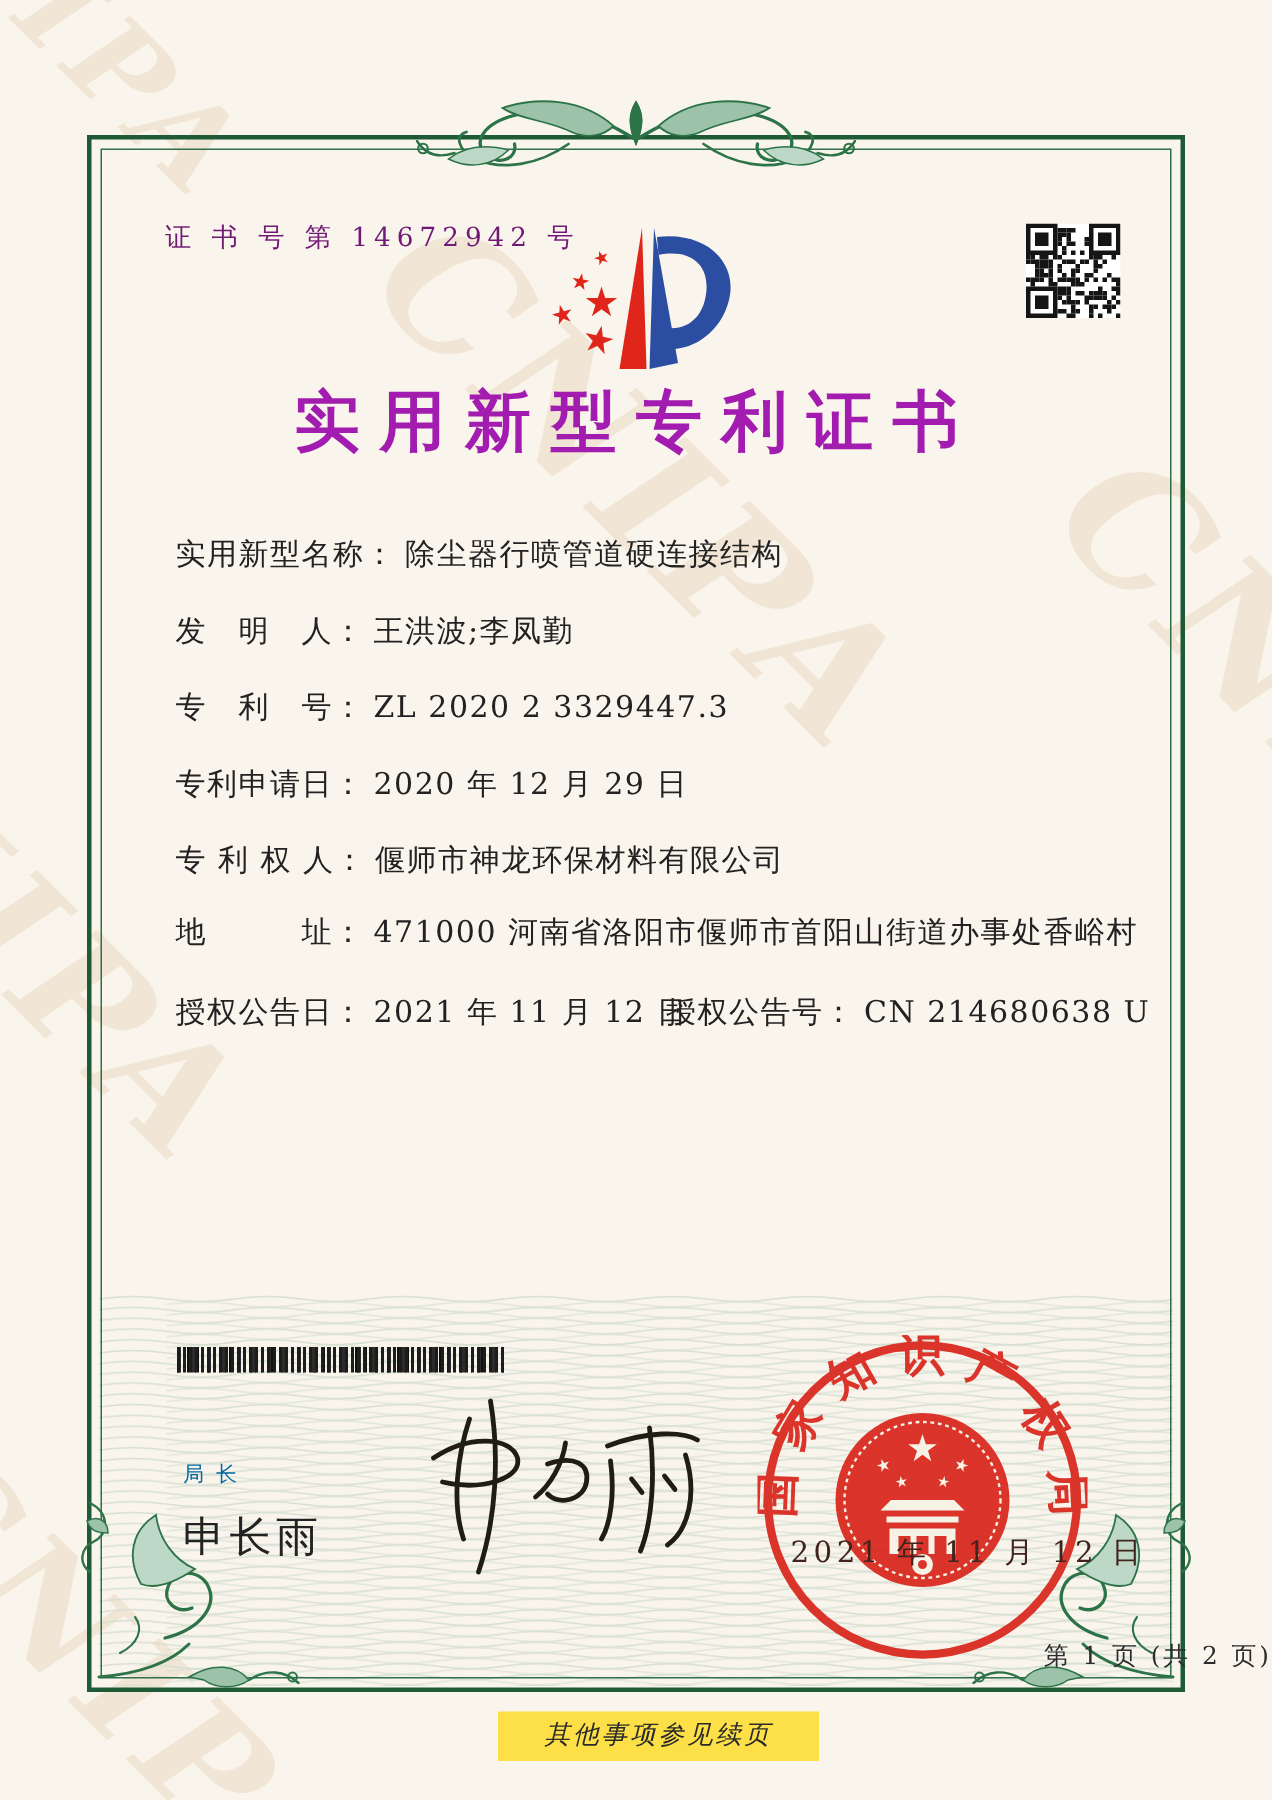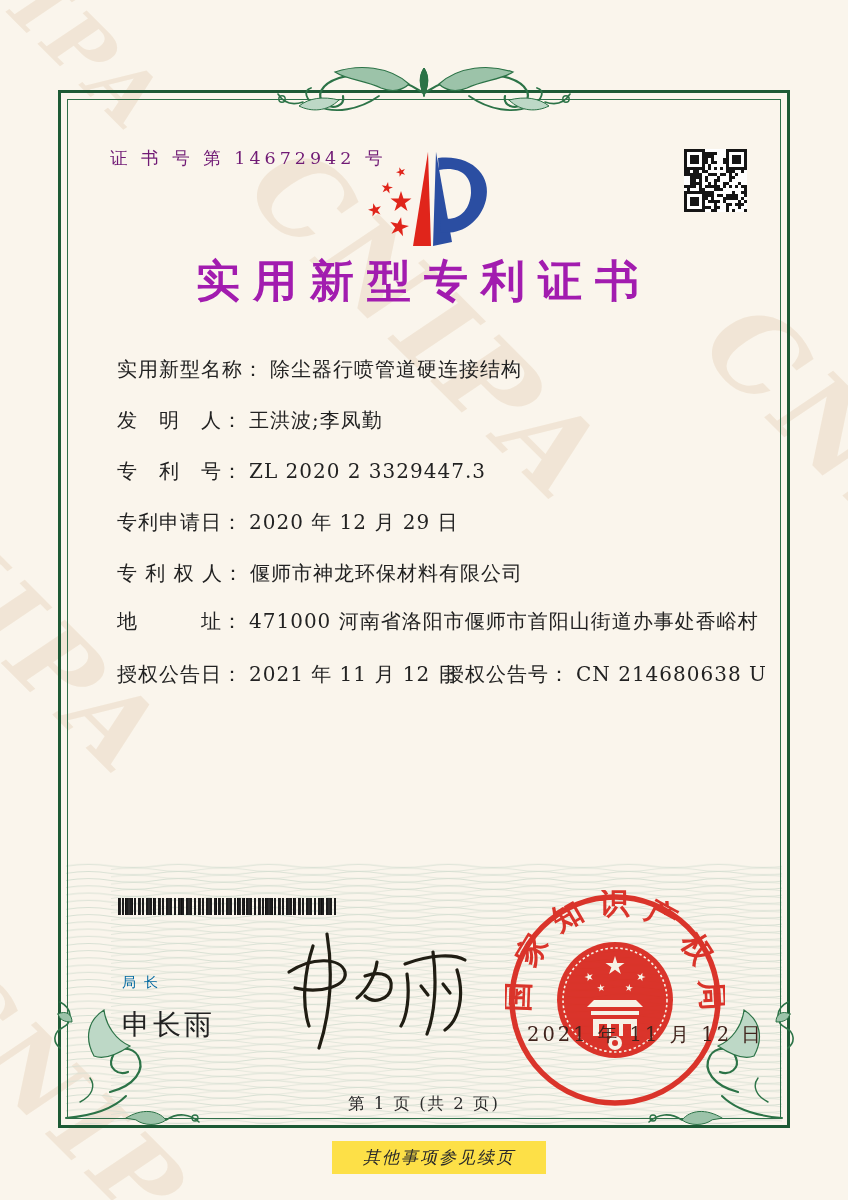--- a/index.html
+++ b/index.html
@@ -41,21 +41,21 @@
       repeating-linear-gradient(90deg,#101010 0 1px,transparent 1px 7px);}
 
   .signer-title{position:absolute;left:122px;top:974px;z-index:6;font-size:14px;letter-spacing:8px;color:#0369a1;}
   .signer-name{position:absolute;left:122px;top:1006px;z-index:6;font-size:28px;letter-spacing:3px;color:#222;}
   .sig{position:absolute;left:255px;top:928px;z-index:7;}
 
   .seal{position:absolute;left:505px;top:890px;z-index:7;}
   .seal-date{position:absolute;left:527px;top:1021px;z-index:8;font-size:19.5px;
              letter-spacing:3px;color:#40241d;white-space:nowrap;}
 
-  .pageno{position:absolute;left:0;right:0;top:1093px;z-index:6;text-align:center;
+  .pageno{position:absolute;left:0;right:0;top:1093px;z-index:6;text-align:right;
           font-size:16.5px;letter-spacing:2px;color:#2c2c2c;}
   .note{position:absolute;left:332px;top:1141px;width:214px;height:33px;z-index:6;
         background:#fde047;text-align:center;line-height:33px;font-size:17px;
         font-style:italic;color:#2a2a2a;letter-spacing:2px;}
 
   .qr{position:absolute;left:684px;top:149px;z-index:6;}
   .logo{position:absolute;left:360px;top:146px;z-index:6;}
 </style>
 </head>
 <body>

